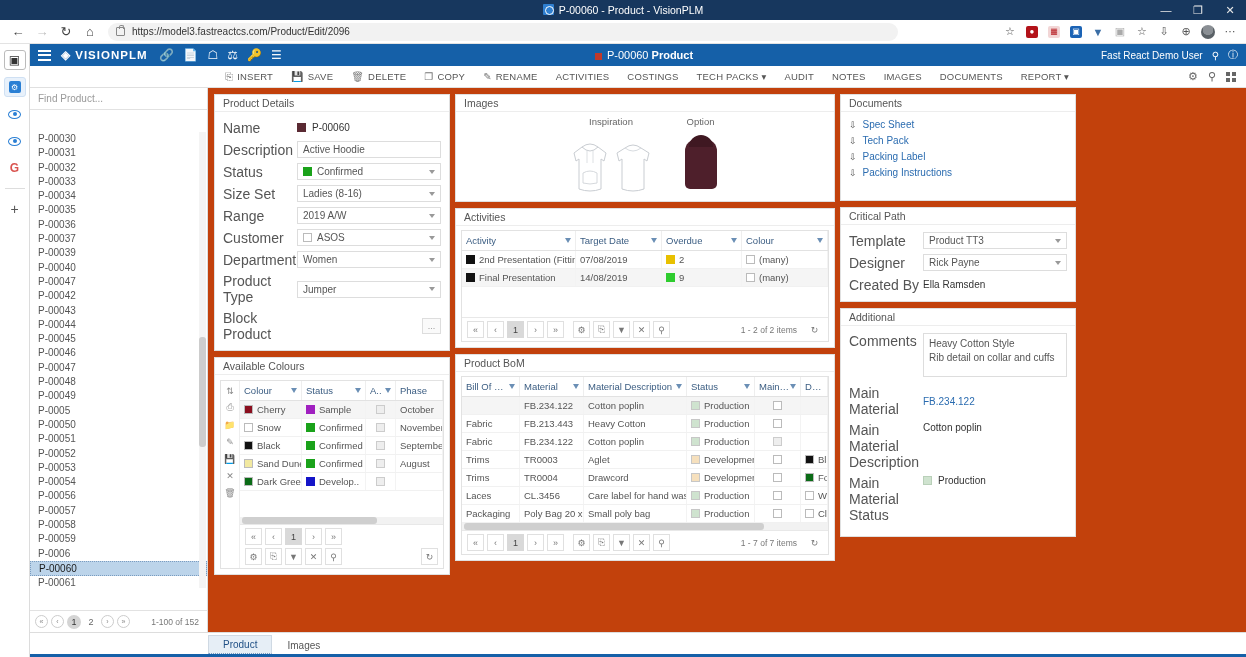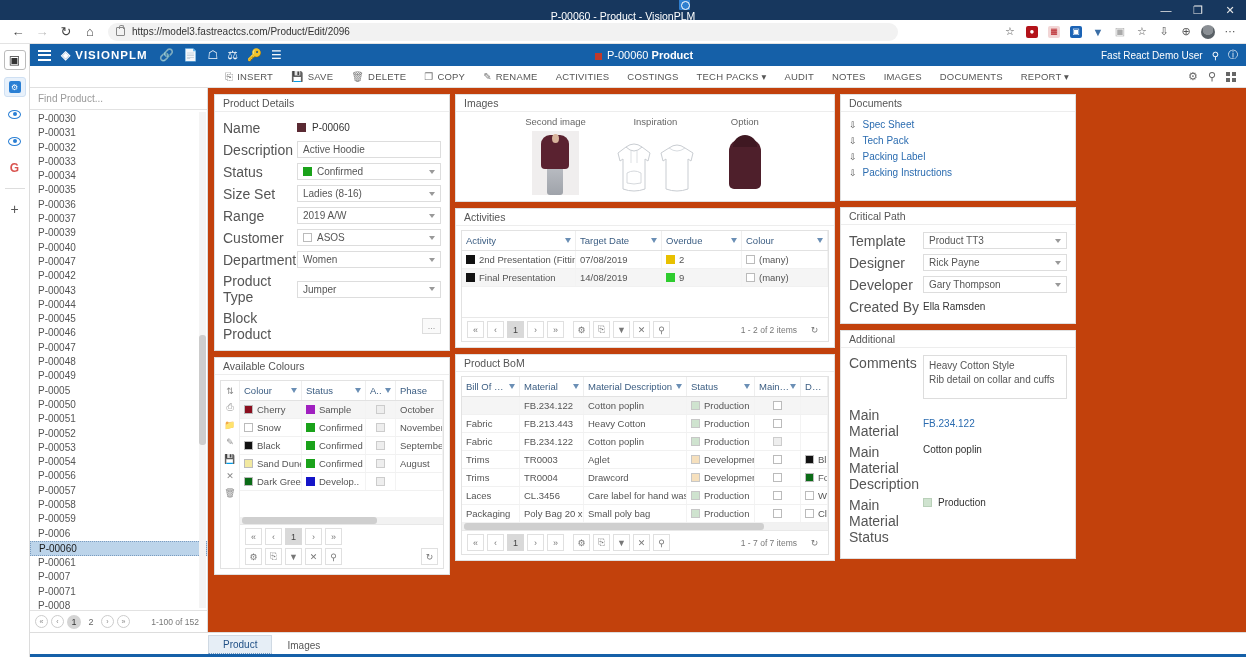--- a/index.html
+++ b/index.html
@@ -17,21 +17,21 @@
   }
   .titlebar .tb-ico {
     width: 11px; height: 11px; background: #2f7fd0;
     border-radius: 1px; margin-right: 5px; display: inline-block;
     position: relative;
   }
   .titlebar .tb-ico::after {
     content: ""; position: absolute; left: 2px; top: 2px;
     width: 7px; height: 7px; border: 1px solid #fff; border-radius: 50%;
   }
-  .tb-title { display: flex; align-items: flex-end; flex-direction: column; }
+  .tb-title { display: flex; align-items: flex-start; }
   .win-btns {
     position: absolute; right: 0; top: 0; height: 20px;
     display: flex; align-items: center;
   }
   .win-btns span {
     width: 32px; height: 20px; display: flex; align-items: center;
     justify-content: center; font-size: 11px; color: #e8e8e8;
   }
   
   .browserbar {
@@ -138,21 +138,21 @@
       linear-gradient(#666,#666) 0 0/4px 4px no-repeat,
       linear-gradient(#666,#666) 6px 0/4px 4px no-repeat,
       linear-gradient(#666,#666) 0 6px/4px 4px no-repeat,
       linear-gradient(#666,#666) 6px 6px/4px 4px no-repeat;
   }
   
   .content { flex: 1; display: flex; min-height: 0; }
   
   .prodlist {
     width: 178px; flex: none; display: flex; flex-direction: column;
-    border-right: 1px solid #ddd; background: #fff;
+    border-right: 1px solid #ddd; background: #fff; gap: 20px;
   }
   .findbox {
     height: 22px; border-bottom: 1px solid #e2e2e2; display: flex;
     align-items: center; padding: 0 8px; color: #9a9a9a; font-size: 10px;
   }
   .list-scroll {
     flex: 1; overflow: hidden; position: relative; padding-top: 2px;
   }
   .list-item {
     height: 14.3px; line-height: 14.3px; padding-left: 8px;
@@ -766,30 +766,20 @@
           </div>
 
         </div>
 
         <div class="col col-b">
 
           <div class="panel">
             <div class="panel-title">Images</div>
             <div class="imgs">
               <div class="imgcell">
-                <div class="imgcap">Second image</div>
-                <div class="ph">
-                    <div class="model-img">
-                  <div class="legs"></div>
-                      <div class="body"></div>
-                      <div class="head"></div>
-                </div>
-                  </div>
-              </div>
-              <div class="imgcell">
                 <div class="imgcap">Inspiration</div>
                 <div class="ph">
                     <div class="sketch">
                   <svg width="40" height="56" viewBox="0 0 40 56">
                     <path d="M12 8 Q20 2 28 8 L36 14 L34 22 L31 20 L31 50 Q20 54 9 50 L9 20 L6 22 L4 14 Z" fill="#fff" stroke="#c9cdd2" stroke-width="1"></path>
                     <path d="M12 8 Q20 16 28 8" fill="none" stroke="#c9cdd2" stroke-width="1"></path>
                     <path d="M17 12 L17 24 M23 12 L23 24" stroke="#d4d8dc" stroke-width="0.8" fill="none"></path>
                     <path d="M13 34 Q20 30 27 34 L27 44 Q20 46 13 44 Z" fill="none" stroke="#d0d4d8" stroke-width="0.9"></path>
                   </svg>
                   <svg width="40" height="56" viewBox="0 0 40 56">
@@ -1079,29 +1069,20 @@
               </div>
               <div class="frow">
                 <div class="flabel">Designer</div>
                 <div class="fvalue">
                     <div class="inp dd">
                       <span>Rick Payne</span>
                       <span class="caret"></span>
                     </div>
                   </div>
               </div>
-              <div class="frow">
-                <div class="flabel">Developer</div>
-                <div class="fvalue">
-                    <div class="inp dd">
-                      <span>Gary Thompson</span>
-                      <span class="caret"></span>
-                    </div>
-                  </div>
-              </div>
               <div class="frow" style="margin-bottom:0">
                 <div class="flabel">Created By</div>
                 <div class="fvalue">
                     <span>Ella Ramsden</span>
                   </div>
               </div>
             </div>
           </div>
 
           <div class="panel">

